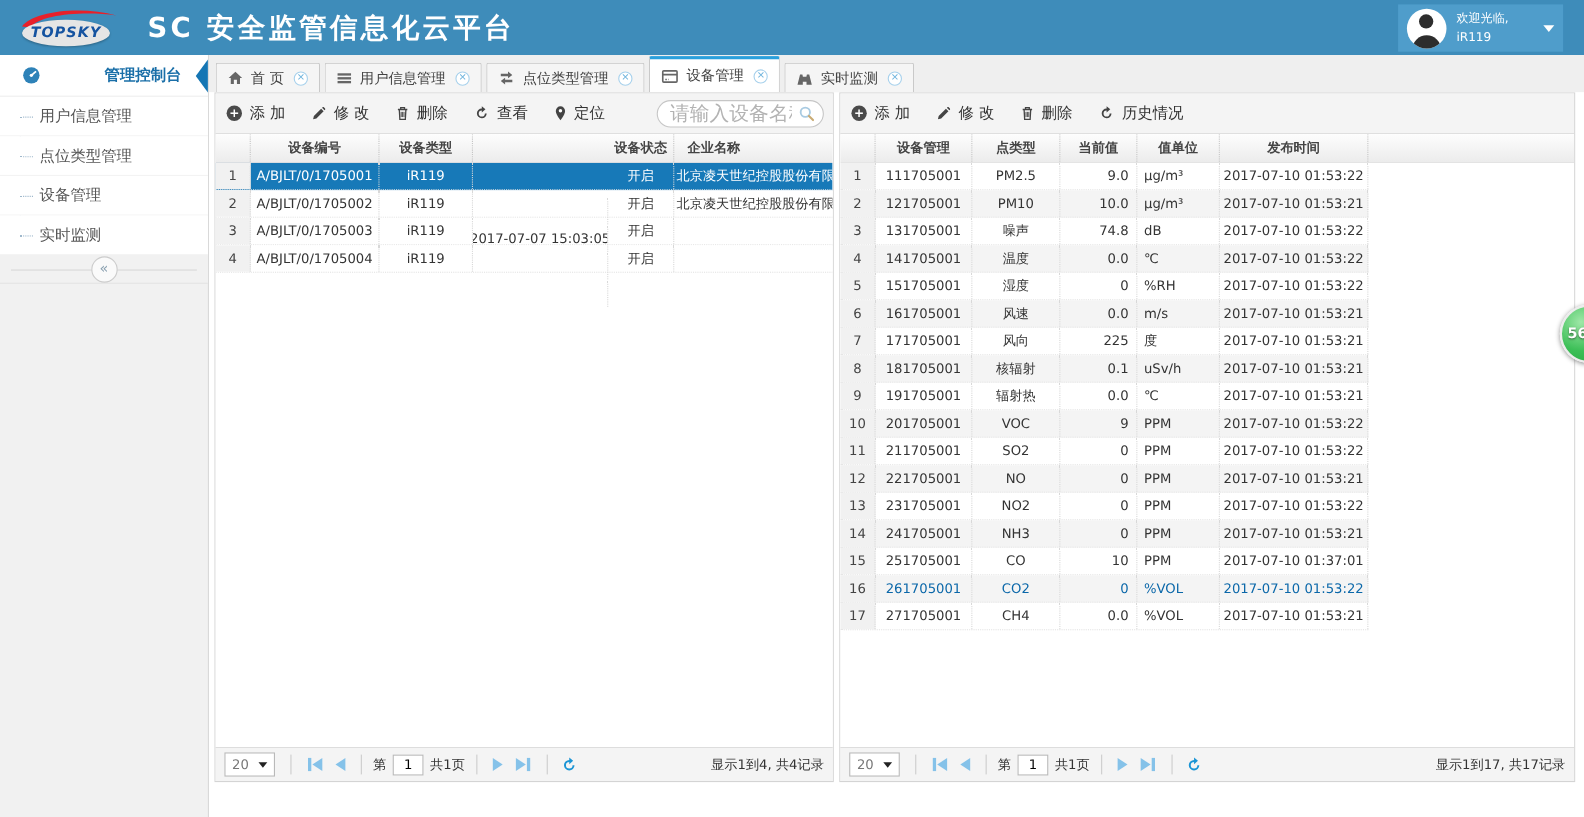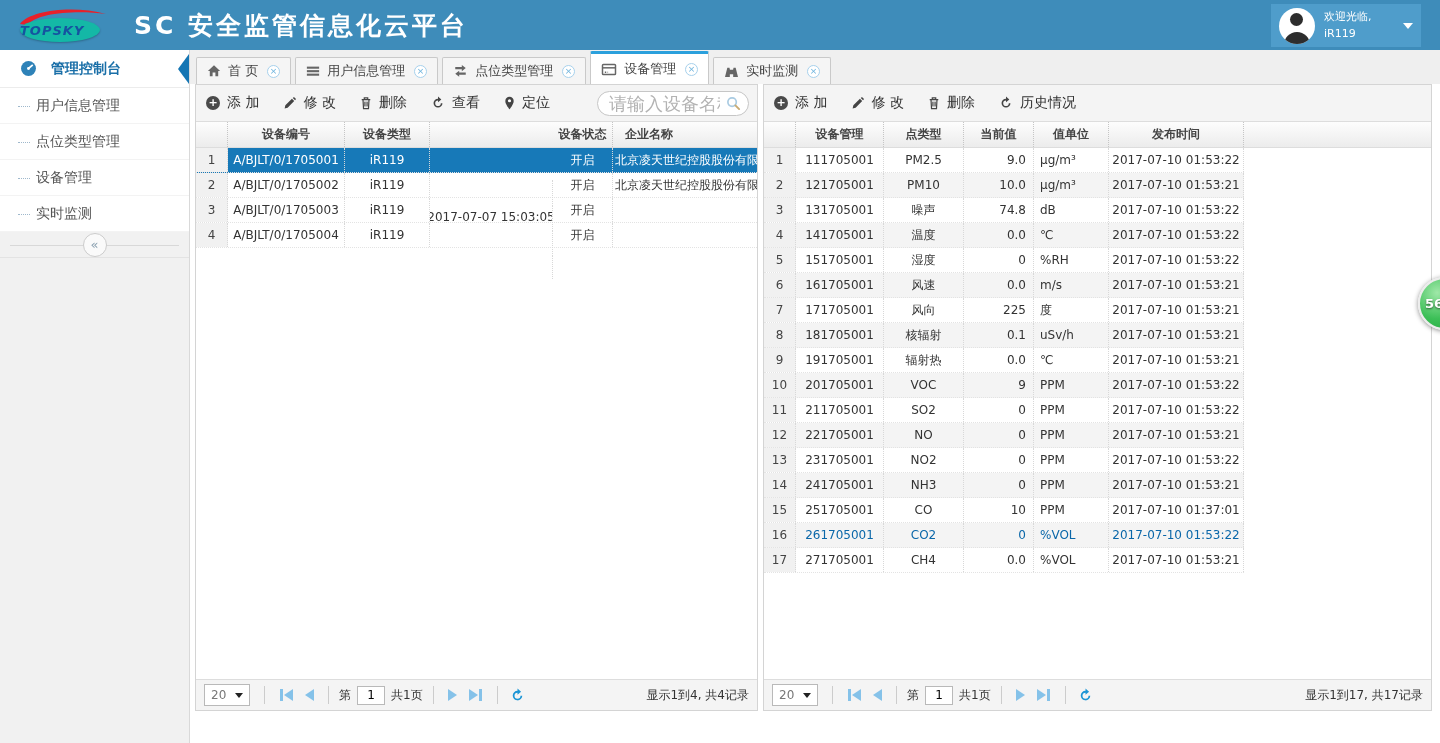--- a/index.html
+++ b/index.html
@@ -9,35 +9,35 @@
   *{box-sizing:border-box;}
   html,body{margin:0;padding:0;}
   body{
     width:1440px;height:743px;overflow:hidden;background:#fff;
     font-family:"DejaVu Sans","Liberation Sans",sans-serif;color:#333;position:relative;
   }
   
   .app-header{height:50px;background:var(--header_blue);display:flex;align-items:center;position:relative;}
   .logo{width:92px;height:36px;margin-left:16px;position:relative;flex:0 0 auto;}
   .logo-swoosh{position:absolute;top:0;left:0;}
-  .logo-oval{position:absolute;bottom:1px;left:4px;width:80px;height:24px;background:#14b8a6;border-radius:50%;
-    display:flex;align-items:center;box-shadow:0 1px 2px rgba(0,0,0,.25);}
+  .logo-oval{position:absolute;bottom:1px;left:4px;width:80px;height:24px;background:#e5e5e5;border-radius:50%;
+    display:flex;align-items:center;justify-content:center;box-shadow:0 1px 2px rgba(0,0,0,.25);}
   .logo-text{color:#1553a0;font-weight:bold;font-style:italic;font-size:13px;letter-spacing:1px;}
   .app-title{margin-left:26px;color:#fff;font-size:25px;font-weight:bold;letter-spacing:3px;}
   .user-box{position:absolute;right:19px;top:4px;width:150px;height:43px;background:#4f9dcb;
     display:flex;align-items:center;padding:0 8px;}
   .avatar{width:36px;height:36px;border-radius:50%;background:#fff;position:relative;overflow:hidden;flex:0 0 auto;}
   .avatar::before{content:"";position:absolute;top:5px;left:11px;width:13px;height:13px;border-radius:50%;background:#2d2d2d;}
   .avatar::after{content:"";position:absolute;bottom:-5px;left:5px;width:26px;height:17px;border-radius:13px 13px 0 0;background:#2d2d2d;}
   .user-text{margin-left:9px;color:#fff;font-size:11px;line-height:1.5;flex:1;}
   .caret-down{width:0;height:0;border-left:5px solid transparent;border-right:5px solid transparent;border-top:6px solid #fff;margin-left:4px;}
   
   .sidebar{position:absolute;left:0;top:50px;bottom:0;width:190px;background:#f1f1f1;border-right:1px solid #d9d9d9;}
   .side-top{background:#fff;}
-  .side-item{height:38px;display:flex;align-items:center;border-bottom:1px solid #ececec;position:relative;cursor:pointer;}
+  .side-item{height:38px;display:flex;align-items:center;border-bottom:1px solid #ececec;position:relative;cursor:pointer;gap:44px;}
   .side-item .sicon{margin-left:20px;margin-right:14px;color:#2e82b8;display:flex;}
   .side-item .slabel{font-size:14px;font-weight:bold;color:#1a6fa8;}
   .active-marker{position:absolute;right:0;top:4px;width:0;height:0;
     border-top:15px solid transparent;border-bottom:15px solid transparent;border-right:11px solid #1576b4;}
   .side-item .chev{position:absolute;right:13px;display:flex;}
   .side-subs{position:relative;}
   .side-subs::before{content:"";position:absolute;left:18px;top:0;bottom:18px;border-left:1px dotted #9fb8cc;}
   .side-sub{height:36px;display:flex;align-items:center;padding-left:36px;font-size:14px;color:#555;
     border-bottom:1px solid #f3f3f3;position:relative;cursor:pointer;background:#fff;}
   .side-sub::before{content:"";position:absolute;left:18px;top:18px;width:12px;border-top:1px dotted #9fb8cc;}

